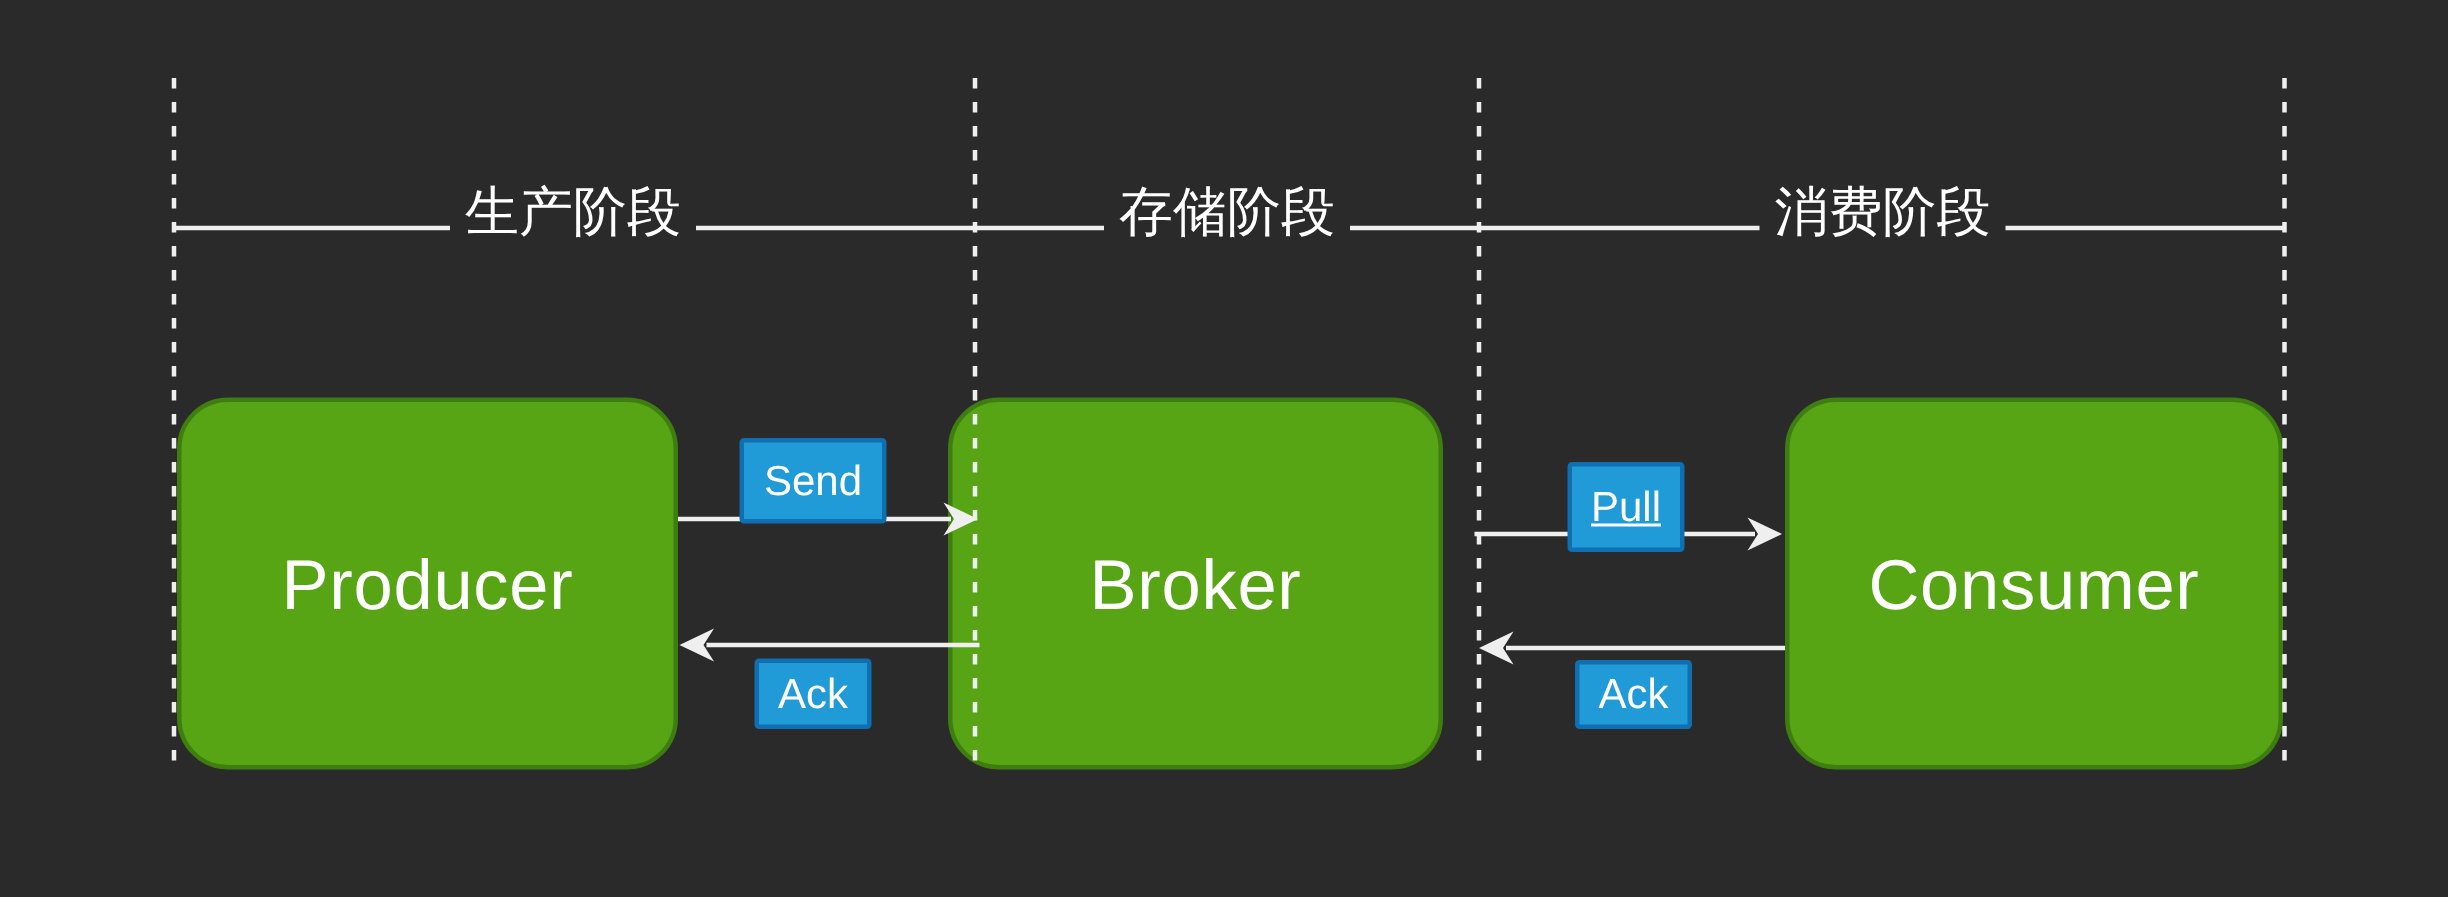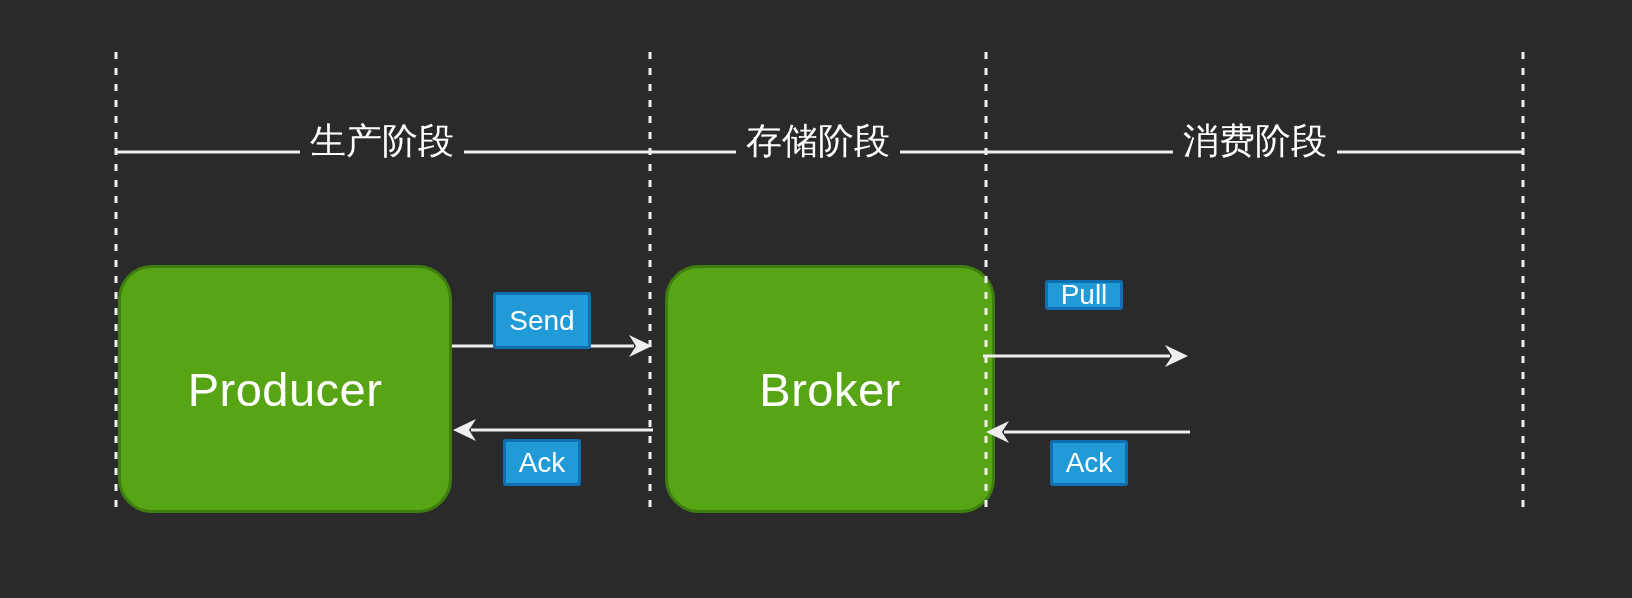--- a/index.html
+++ b/index.html
@@ -30,21 +30,21 @@
     display:flex;align-items:center;justify-content:center;
     z-index:1;
   }
   .node-label{
     color:var(--text);
     font-size:47px;
     font-weight:400;
     letter-spacing:0.5px;
   }
   .node-producer{left:118px;width:334px;}
-  .node-broker{left:665px;width:330px;}
+  .node-broker{left:632px;width:330px;}
   .node-consumer{left:1190px;width:332px;}
   
   .connector-layer{
     position:absolute;left:0;top:0;width:1632px;height:598px;
     z-index:2;
   }
   .vline{stroke:var(--line);stroke-width:3;stroke-dasharray:7 9;fill:none;}
   .hline{stroke:var(--line);stroke-width:3;fill:none;}
   .arrow-line{stroke:var(--line);stroke-width:3;fill:none;}
   .arrow-head{fill:var(--line);stroke:none;}
@@ -70,33 +70,36 @@
     border:3px solid var(--badge-border);
     border-radius:3px;
     box-sizing:border-box;
     display:flex;align-items:center;justify-content:center;
     color:var(--text);
     font-size:28px;
     z-index:3;
   }
   .badge-send{left:493px;top:292px;width:98px;height:57px;}
   .badge-ack-left{left:503px;top:439px;width:78px;height:47px;}
-  .badge-pull{left:1045px;top:280px;width:78px;height:30px;}
+  .badge-pull{left:1045px;top:308px;width:78px;height:60px;text-decoration:underline;}
   .badge-ack-right{left:1050px;top:440px;width:78px;height:46px;}
 </style>
 </head>
 <body>
 
 <div class="canvas">
 
   <div class="node node-producer">
     <span class="node-label">Producer</span>
   </div>
   <div class="node node-broker">
     <span class="node-label">Broker</span>
+  </div>
+  <div class="node node-consumer">
+    <span class="node-label">Consumer</span>
   </div>
 
   <svg class="connector-layer" width="1632" height="598" viewBox="0 0 1632 598" xmlns="http://www.w3.org/2000/svg">
 
     <line class="vline" x1="116" y1="52" x2="116" y2="513"></line>
     <line class="vline" x1="650" y1="52" x2="650" y2="513"></line>
     <line class="vline" x1="986" y1="52" x2="986" y2="513"></line>
     <line class="vline" x1="1523" y1="52" x2="1523" y2="513"></line>
 
     <line class="hline" x1="116" y1="152" x2="1523" y2="152"></line>

